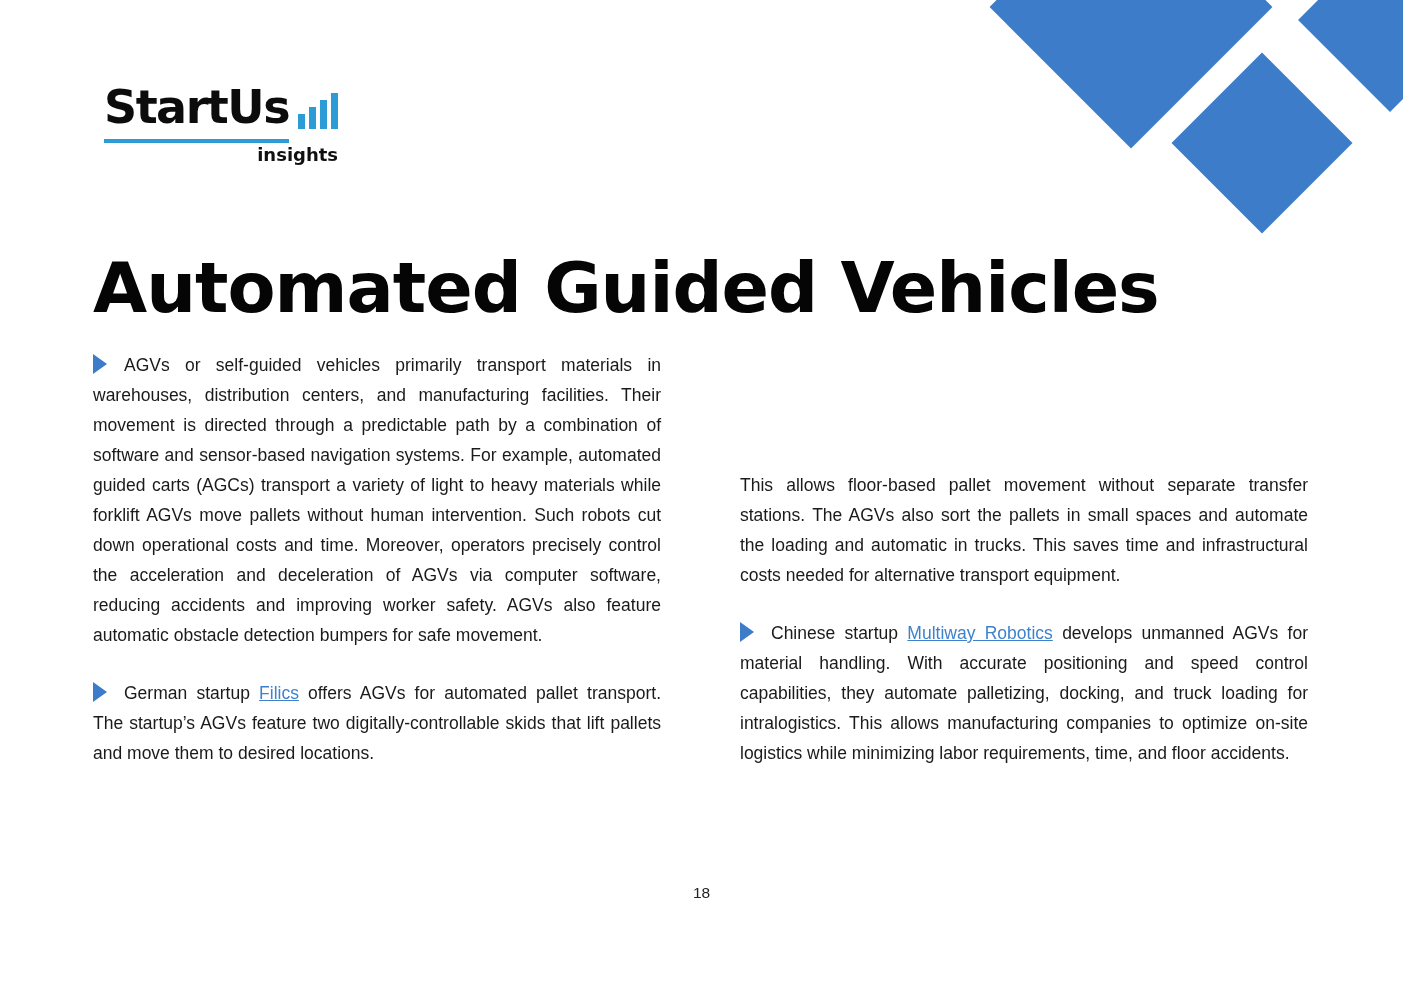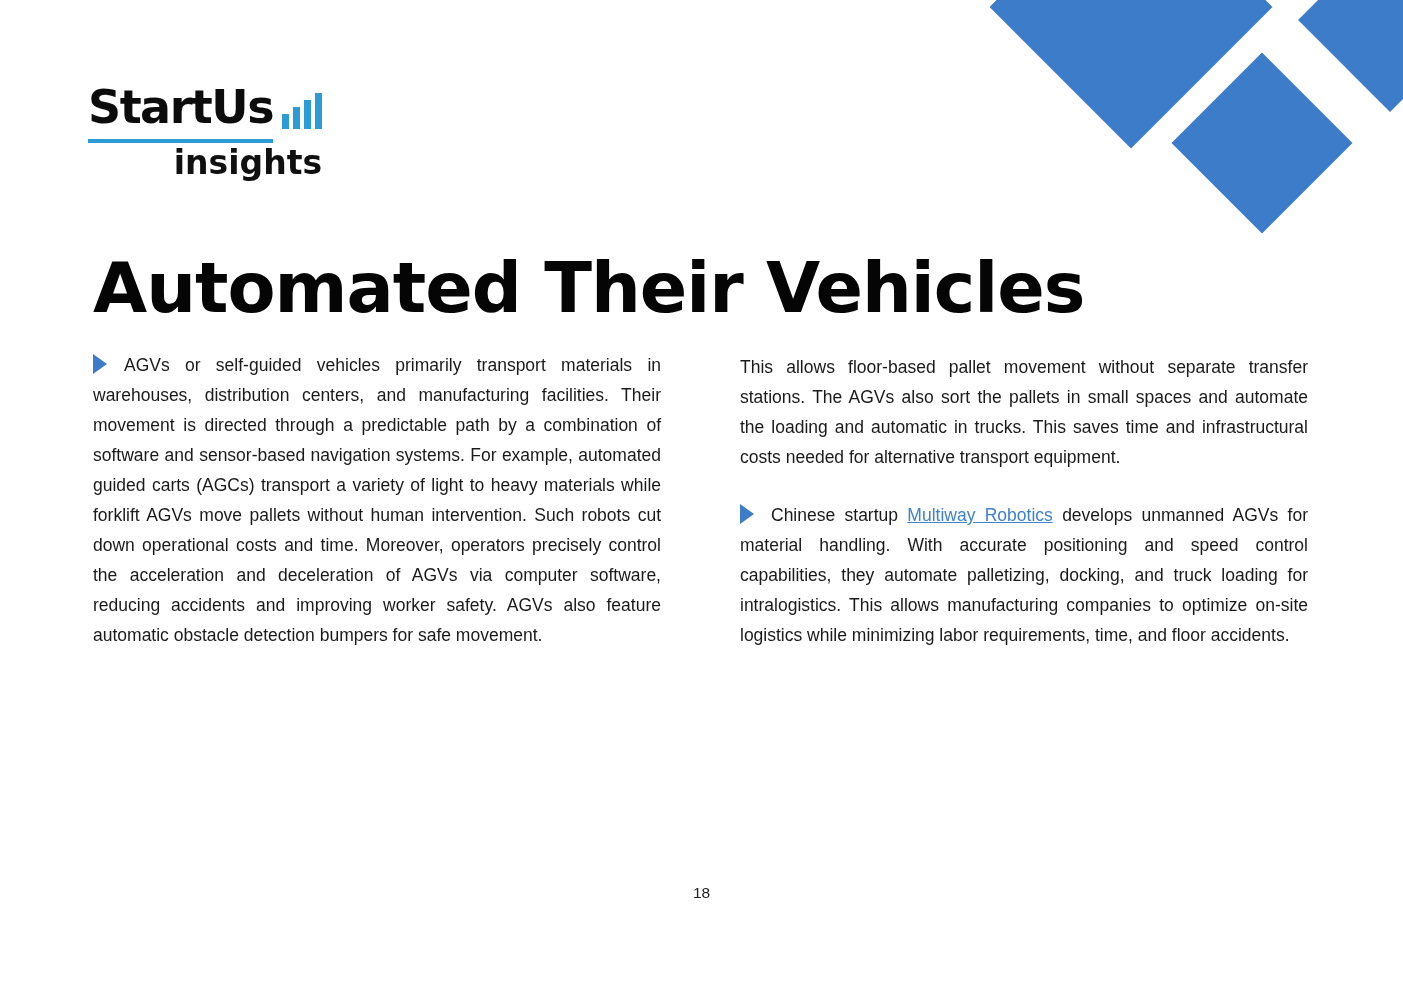--- a/index.html
+++ b/index.html
@@ -23,21 +23,21 @@
   .diamond {
     position: absolute;
     background: var(--accent-blue);
     transform: rotate(45deg);
   }
   .diamond-a { width: 200px; height: 200px; left: 1031px; top: -93px; }
   .diamond-b { width: 128px; height: 128px; left: 1198px; top: 79px; }
   .diamond-c { width: 130px; height: 130px; left: 1325px; top: -45px; }
 
   
-  .logo { position: absolute; left: 88px; top: 84px; }
+  .logo { position: absolute; left: 104px; top: 84px; }
   .logo-row { display: flex; align-items: flex-end; gap: 9px; }
   .logo-brand {
     font-family: "DejaVu Sans", sans-serif;
     font-weight: bold;
     font-size: 46px;
     line-height: 1;
     letter-spacing: -1.5px;
     color: #0c0c0c;
     padding-bottom: 9px;
     border-bottom: 4px solid var(--logo-accent);
@@ -45,21 +45,21 @@
   .logo-bars { display: flex; align-items: flex-end; gap: 4px; margin-bottom: 14px; }
   .logo-bars span { display: block; width: 7px; background: var(--logo-accent); }
   .logo-bars span:nth-child(1) { height: 15px; }
   .logo-bars span:nth-child(2) { height: 22px; }
   .logo-bars span:nth-child(3) { height: 29px; }
   .logo-bars span:nth-child(4) { height: 36px; }
   .logo-sub {
     text-align: right;
     font-family: "DejaVu Sans", sans-serif;
     font-weight: bold;
-    font-size: 33px;
+    font-size: 18px;
     color: #101010;
     margin-top: 3px;
     line-height: 1;
   }
 
   
   .title {
     position: absolute;
     left: 93px;
     top: 252px;
@@ -132,25 +132,26 @@
       <span class="logo-bars">
         <span></span>
           <span></span>
           <span></span>
           <span></span>
       </span>
     </div>
     <div class="logo-sub">insights</div>
   </header>
 
-  <h1 class="title">Automated Their Vehicles</h1>
+  <h1 class="title">Automated Guided Vehicles</h1>
 
   <div class="columns">
     <div class="col">
       <p><span class="bullet"></span><span>AGVs or self-guided vehicles primarily transport materials in warehouses, distribution centers, and manufacturing facilities. Their movement is directed through a predictable path by a combination of software and sensor-based navigation systems. For example, automated guided carts (AGCs) transport a variety of light to heavy materials while forklift AGVs move pallets without human intervention. Such robots cut down operational costs and time. Moreover, operators precisely control the acceleration and deceleration of AGVs via computer software, reducing accidents and improving worker safety. AGVs also feature automatic obstacle detection bumpers for safe movement.</span></p>
+      <p><span class="bullet"></span><span>German startup </span><a class="body-link">Filics</a><span> offers AGVs for automated pallet transport. The startup’s AGVs feature two digitally-controllable skids that lift pallets and move them to desired locations.</span></p>
     </div>
     <div class="col">
       <p>This allows floor-based pallet movement without separate transfer stations. The AGVs also sort the pallets in small spaces and automate the loading and automatic in trucks. This saves time and infrastructural costs needed for alternative transport equipment.</p>
       <p><span class="bullet"></span><span>Chinese startup </span><a class="body-link">Multiway Robotics</a><span> develops unmanned AGVs for material handling. With accurate positioning and speed control capabilities, they automate palletizing, docking, and truck loading for intralogistics. This allows manufacturing companies to optimize on-site logistics while minimizing labor requirements, time, and floor accidents.</span></p>
     </div>
   </div>
 
   <div class="page-number">18</div>
 
 </div>

